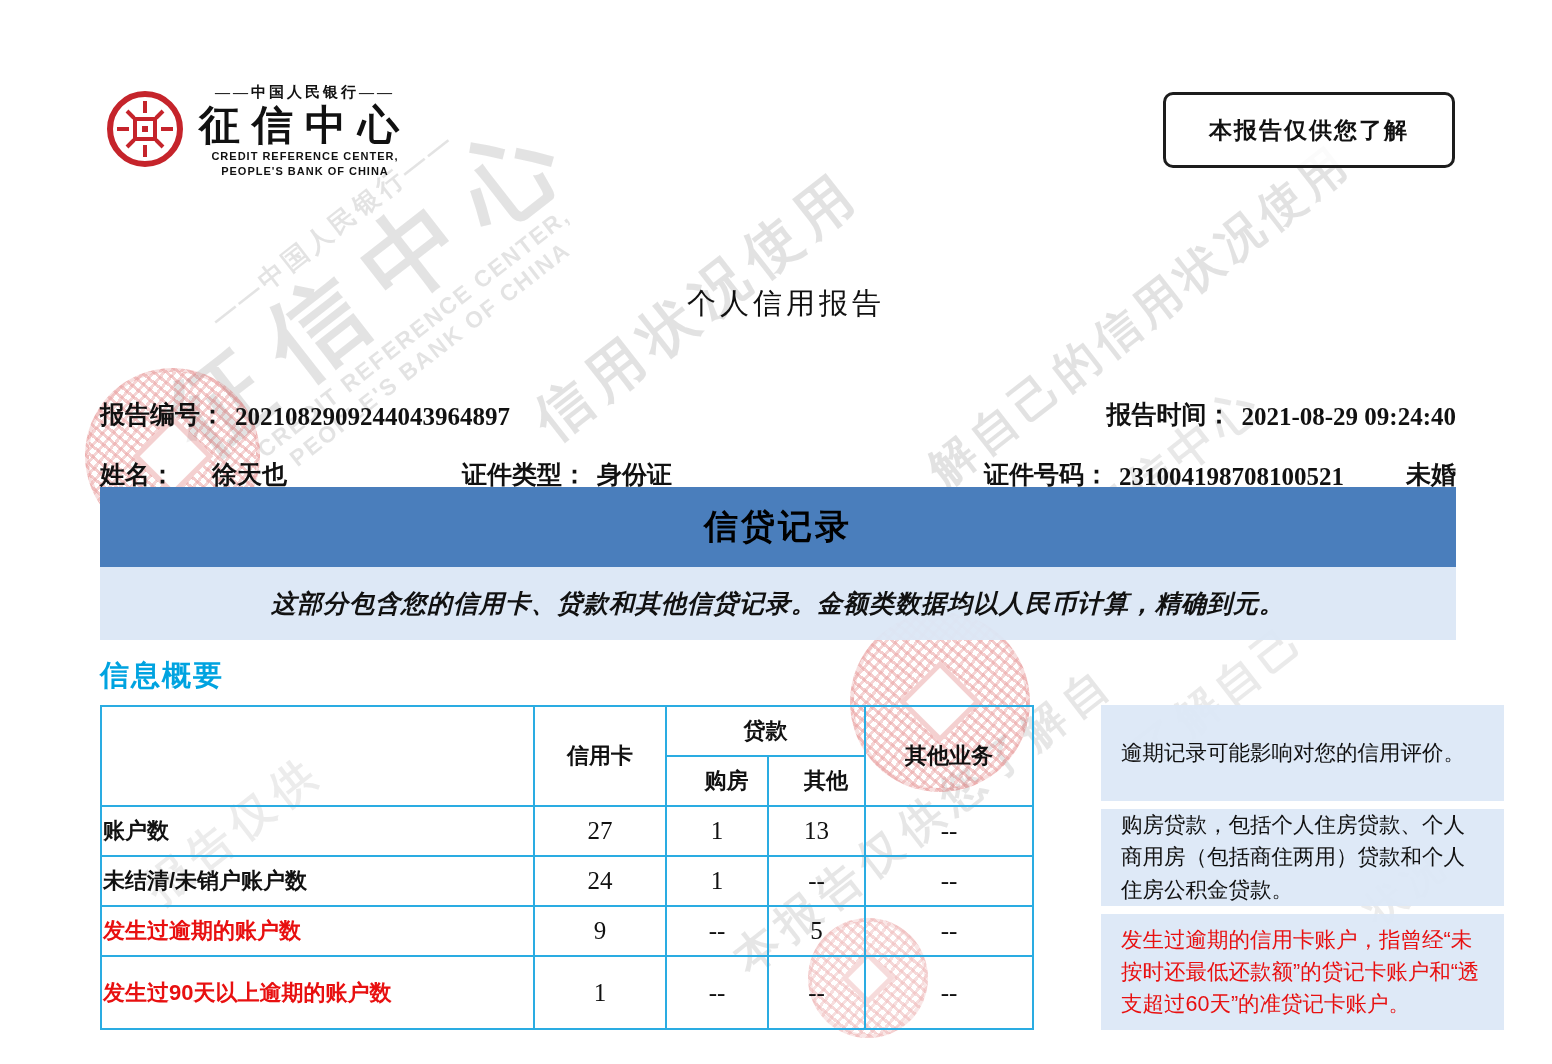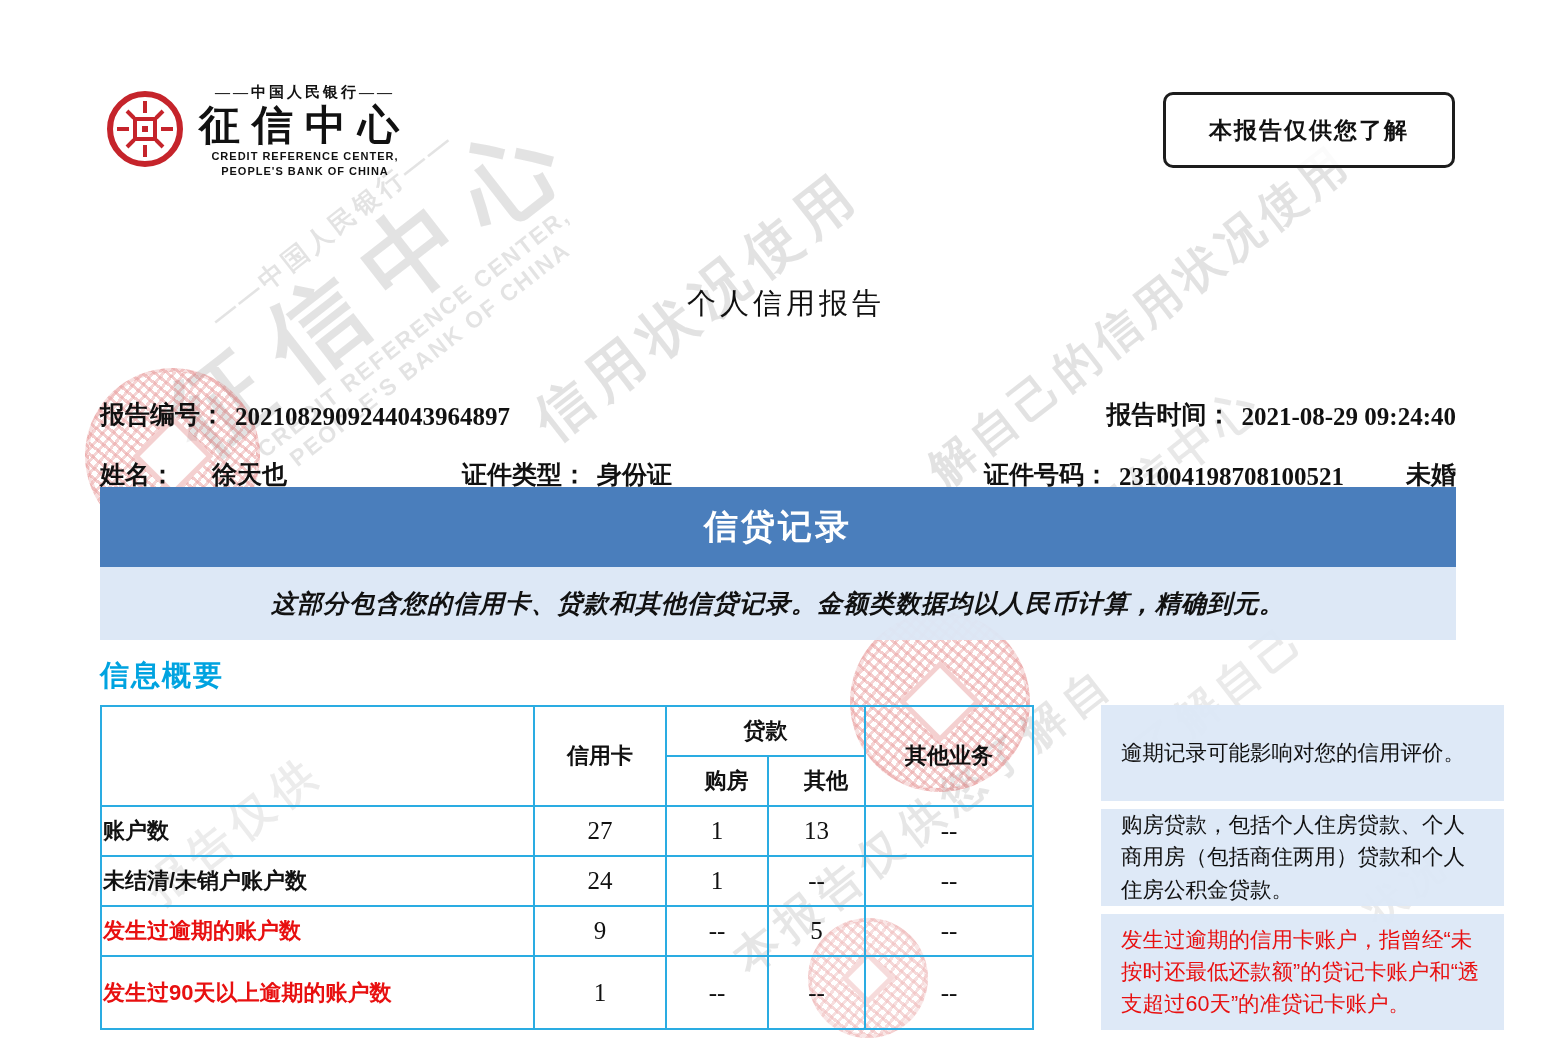--- a/index.html
+++ b/index.html
@@ -37,21 +37,21 @@
   .meta{left:100px;top:371px;width:1356px;font-size:25px;font-weight:bold;}
   .meta-row{display:flex;align-items:flex-end;height:36px;margin-top:24px;}
   .meta .val{margin-left:10px;}
   .meta .serif{font-family:"Liberation Serif",serif;}
   .meta .name-cell{width:362px;}
   .meta .name-cell .val{margin-left:30px;}
   .meta .grow{flex:1;}
   .meta .marital{margin-left:62px;}
   
   .banner{left:100px;top:487px;width:1356px;height:80px;background:var(--banner-blue,#4a7ebc);
-    color:#ffffff;display:flex;align-items:center;justify-content:center;font-size:34px;font-weight:bold;letter-spacing:3px;}
+    color:#000000;display:flex;align-items:center;justify-content:center;font-size:34px;font-weight:bold;letter-spacing:3px;}
   .band{left:100px;top:567px;width:1356px;height:73px;background:rgba(219,231,246,.95);
     display:flex;align-items:center;justify-content:center;font-size:25px;font-weight:bold;font-style:italic;letter-spacing:1px;}
   .summary-heading{left:100px;top:656px;font-size:29px;font-weight:bold;color:var(--heading-blue,#00a3e0);letter-spacing:2px;}
   
   .summary-table{left:100px;top:705px;}
   table{border-collapse:collapse;table-layout:fixed;width:932px;background:transparent;}
   td{border:2px solid var(--table-border,#2aace2);text-align:center;vertical-align:middle;box-sizing:border-box;}
   td.hcell{font-size:22px;font-weight:bold;}
   td.label{text-align:left;font-size:22px;font-weight:bold;}
   td.num{font-family:"Liberation Serif",serif;font-size:25px;}

